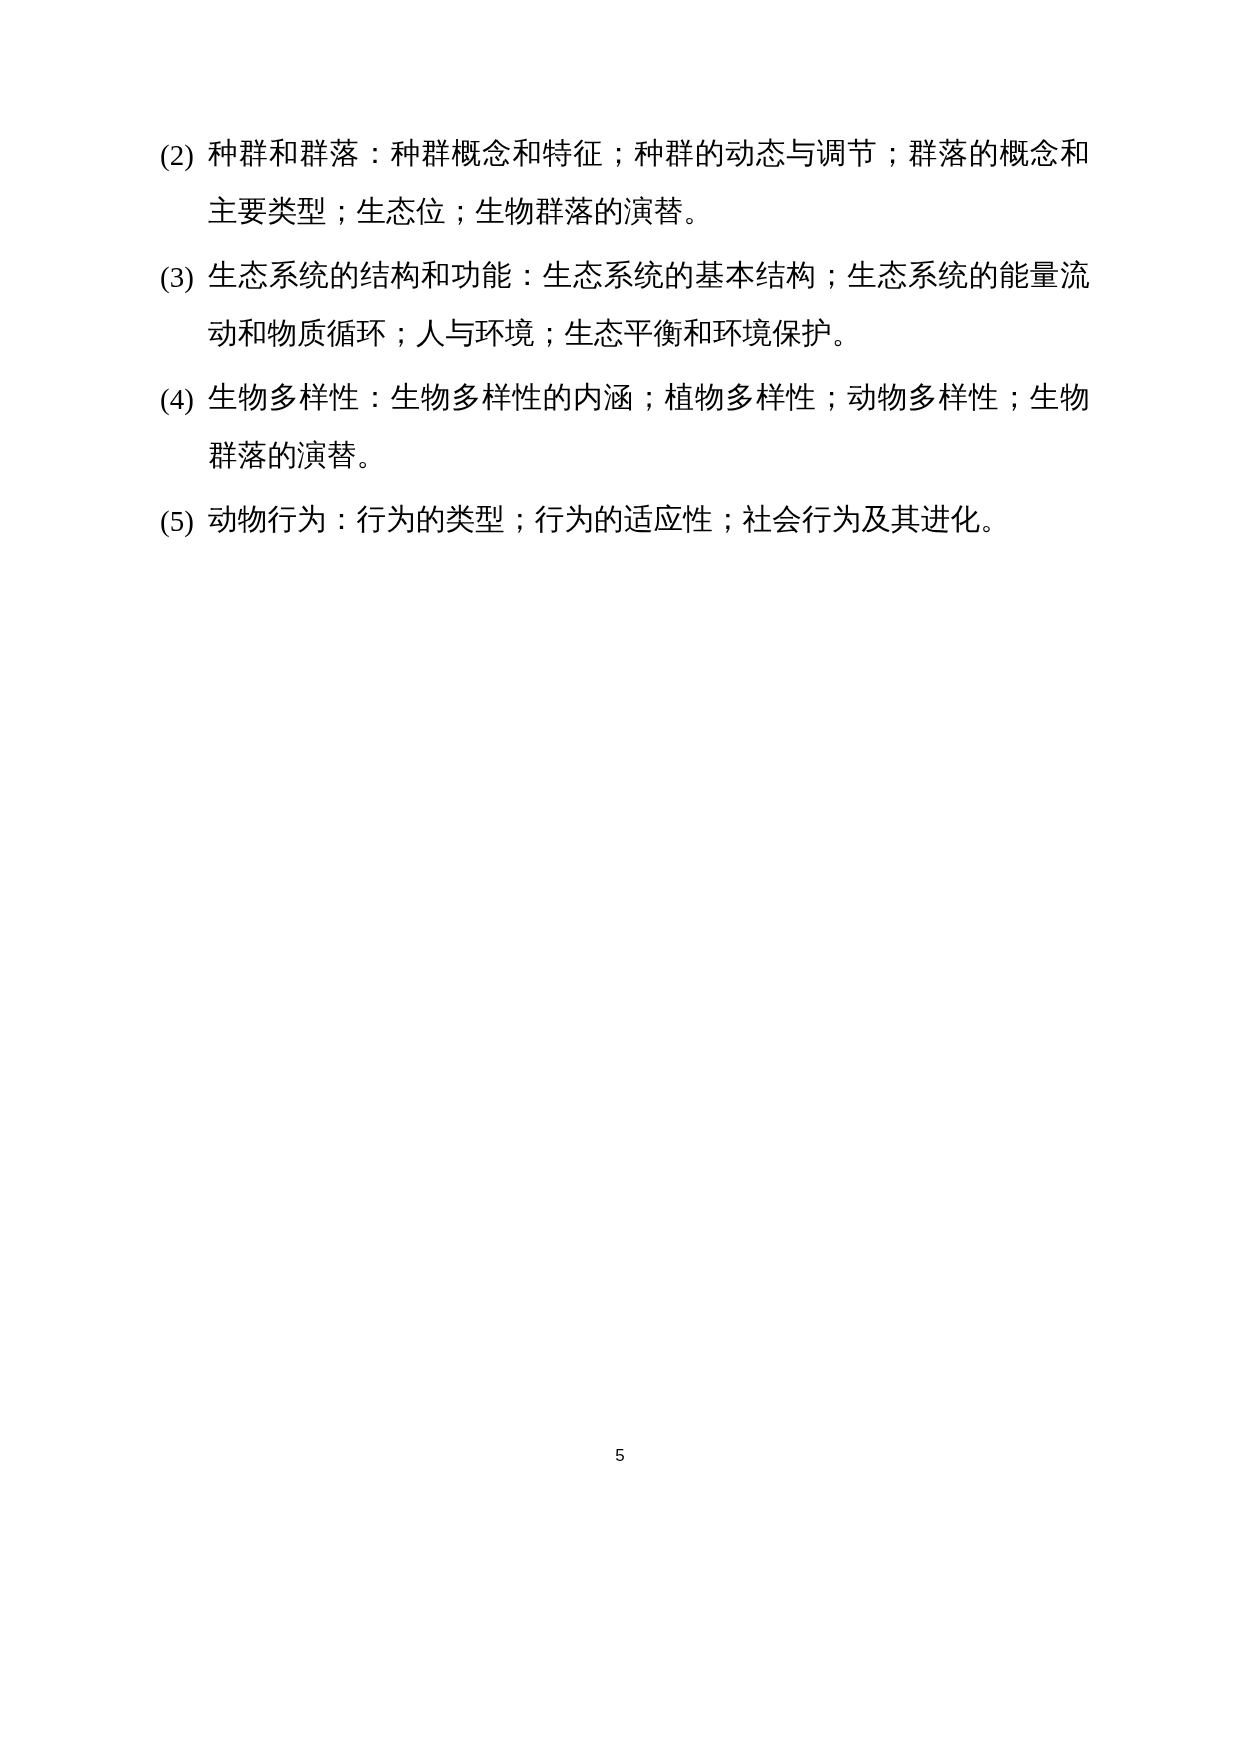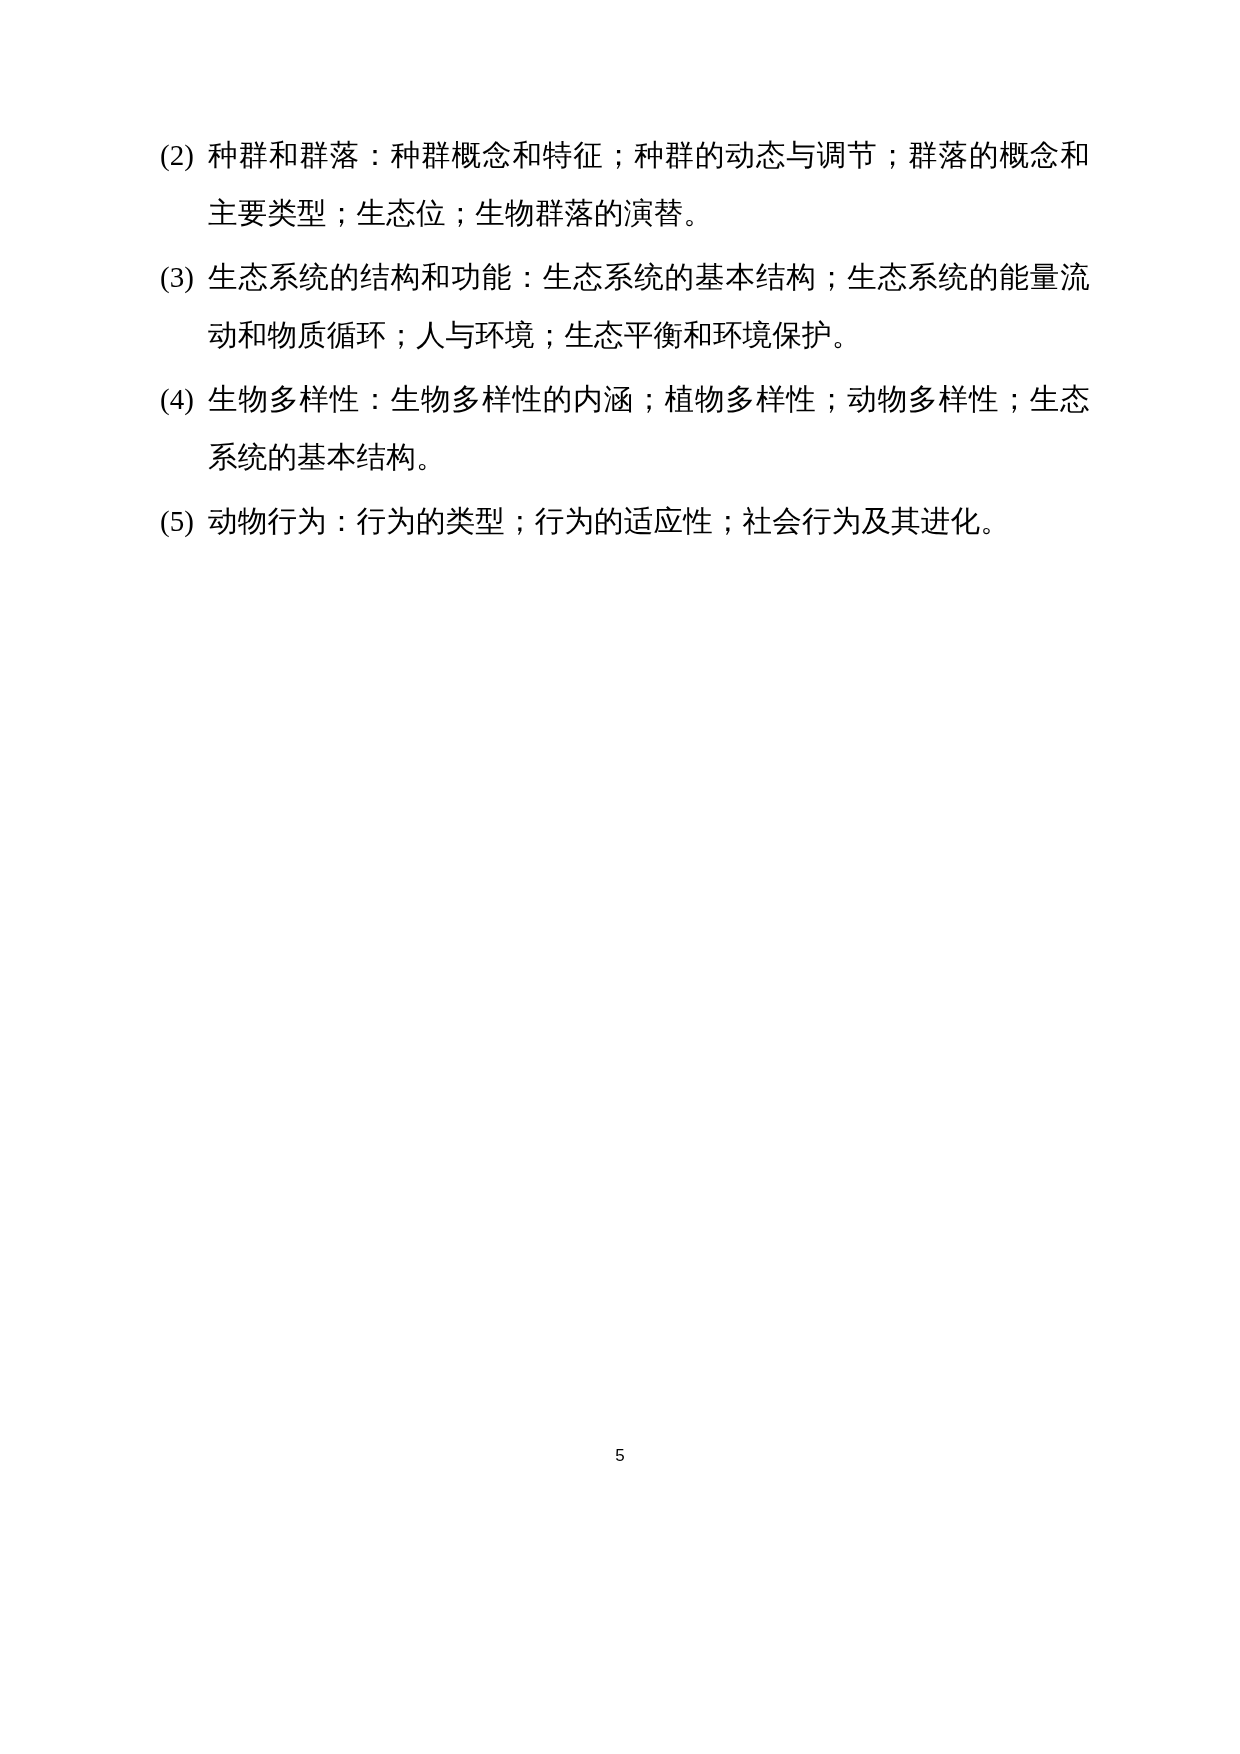--- a/index.html
+++ b/index.html
@@ -36,21 +36,21 @@
     font-family: "Liberation Serif", "DejaVu Serif", serif;
     letter-spacing: 0px;
     white-space: nowrap;
   }
   .item-text {
     flex: 1 1 auto;
     font-size: 29.5px;
     line-height: 58px;
     text-align: justify;
     text-justify: inter-ideograph;
-    font-family: Liberation Sans, sans-serif;
+    font-family: Liberation Mono, monospace;
     letter-spacing: 0.2px;
   }
   .page-number {
     position: absolute;
     left: 0;
     right: 0;
     top: 1446px;
     text-align: center;
     font-size: 17px;
     font-family: "Liberation Sans", sans-serif;
@@ -69,21 +69,21 @@
       <div class="item-text">种群和群落：种群概念和特征；种群的动态与调节；群落的概念和主要类型；生态位；生物群落的演替。</div>
     </div>
 
     <div class="item">
       <div class="item-marker">(3)</div>
       <div class="item-text">生态系统的结构和功能：生态系统的基本结构；生态系统的能量流动和物质循环；人与环境；生态平衡和环境保护。</div>
     </div>
 
     <div class="item">
       <div class="item-marker">(4)</div>
-      <div class="item-text">生物多样性：生物多样性的内涵；植物多样性；动物多样性；生态系统的基本结构。</div>
+      <div class="item-text">生物多样性：生物多样性的内涵；植物多样性；动物多样性；生物群落的演替。</div>
     </div>
 
     <div class="item">
       <div class="item-marker">(5)</div>
       <div class="item-text">动物行为：行为的类型；行为的适应性；社会行为及其进化。</div>
     </div>
 
   </div>
 
   <div class="page-number">5</div>

